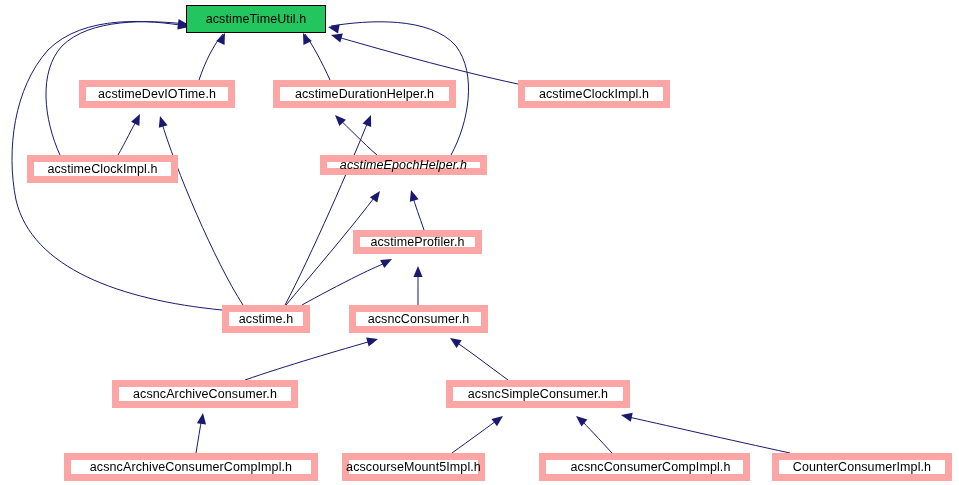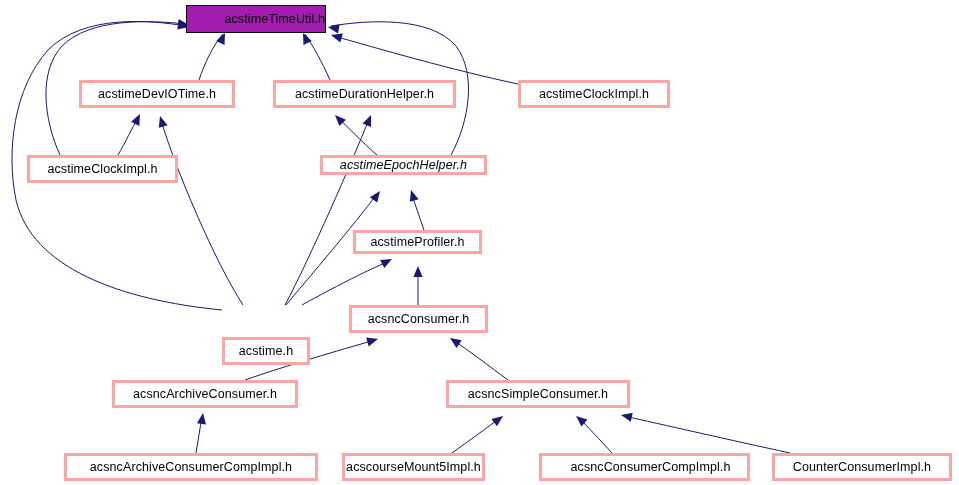--- a/index.html
+++ b/index.html
@@ -18,35 +18,34 @@
   #graph-svg {
     position: absolute;
     left: 0;
     top: 0;
     width: 959px;
     height: 485px;
   }
   .node-box {
     position: absolute;
     box-sizing: border-box;
-    border: 3px solid #fca5a5;
+    border: 7px solid #fca5a5;
     background: #ffffff;
     display: flex;
     align-items: center;
     justify-content: center;
     font-size: 12.5px;
     color: #000000;
     letter-spacing: 0.1px;
     white-space: nowrap;
     line-height: 1;
   }
   .node-box.root {
-    background: #a21caf;
+    background: #22c55e;
     border: 1px solid #000000;
-    justify-content: flex-end;
   }
   .node-label {
     pointer-events: none;
   }
   .edge-line {
     stroke: #191970;
     stroke-width: 1;
     fill: none;
   }
   .edge-arrow {
@@ -119,21 +118,21 @@
       </div>
       <div class="node-box" style="left: 27px; top: 155px; width: 151px; height: 28px;">
         <span class="node-label">acstimeClockImpl.h</span>
       </div>
       <div class="node-box" style="left: 320px; top: 155px; width: 167px; height: 20px; font-style: italic;">
         <span class="node-label">acstimeEpochHelper.h</span>
       </div>
       <div class="node-box" style="left: 353px; top: 230px; width: 129px; height: 24px;">
         <span class="node-label">acstimeProfiler.h</span>
       </div>
-      <div class="node-box" style="left: 222px; top: 305px; width: 88px; height: 28px; margin-top: 32px;">
+      <div class="node-box" style="left: 222px; top: 305px; width: 88px; height: 28px;">
         <span class="node-label">acstime.h</span>
       </div>
       <div class="node-box" style="left: 349px; top: 305px; width: 139px; height: 28px;">
         <span class="node-label">acsncConsumer.h</span>
       </div>
       <div class="node-box" style="left: 112px; top: 380px; width: 186px; height: 28px;">
         <span class="node-label">acsncArchiveConsumer.h</span>
       </div>
       <div class="node-box" style="left: 446px; top: 380px; width: 184px; height: 28px;">
         <span class="node-label">acsncSimpleConsumer.h</span>

